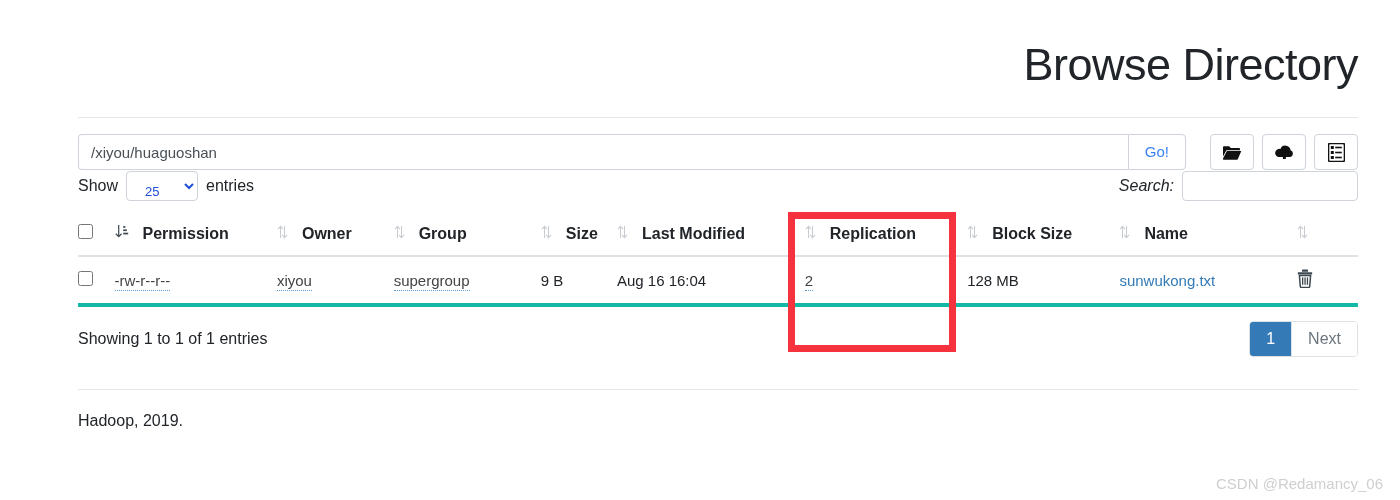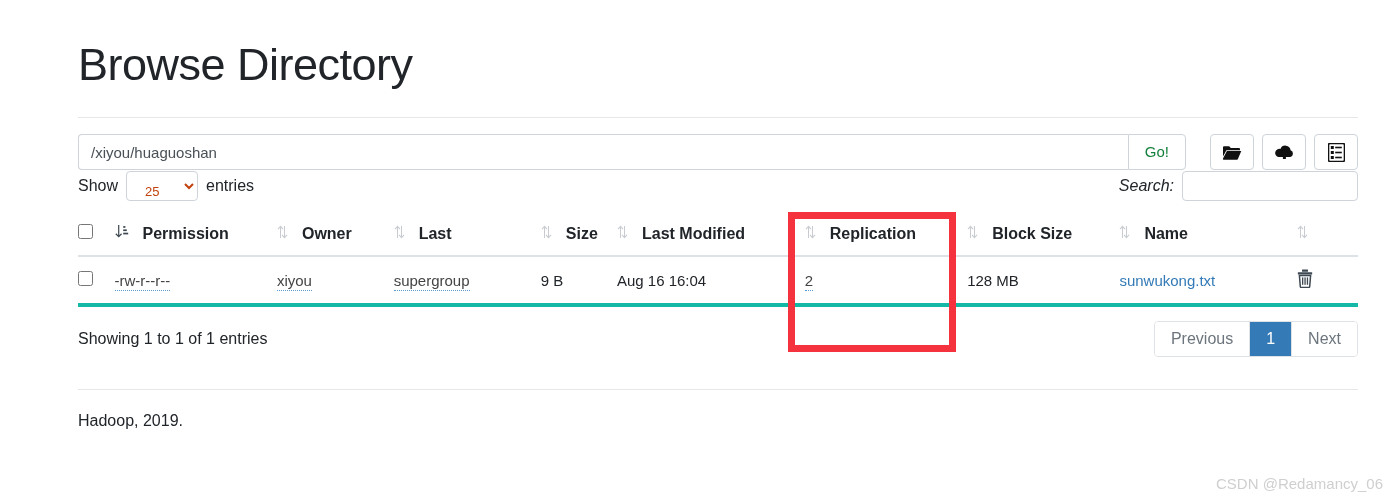--- a/index.html
+++ b/index.html
@@ -24,20 +24,21 @@
   }
   
   .page-title {
     font-size: 45px;
     font-weight: 400;
     line-height: 1;
     color: #212529;
     margin: 0;
     padding-top: 42px;
     letter-spacing: -0.5px;
+    text-align: right;
   }
   .title-rule {
     border-bottom: 1px solid #e7e7e7;
     margin-top: 30px;
   }
   
   .pathbar-row {
     display: flex;
     align-items: flex-start;
     margin-top: 16px;
@@ -61,21 +62,21 @@
     color: #495057;
     background: #fff;
     outline: none;
   }
   .go-button {
     height: 36px;
     box-sizing: border-box;
     border: 1px solid #ced4da;
     border-radius: 0 4px 4px 0;
     background: #fff;
-    color: #15803d;
+    color: #3b82f6;
     font-size: 15px;
     font-family: "Liberation Sans", sans-serif;
     padding: 0 16px;
     cursor: pointer;
     line-height: 34px;
   }
   .icon-buttons {
     display: flex;
     margin-left: 24px;
     gap: 8px;
@@ -110,21 +111,21 @@
   .show-entries .lbl-left { margin-right: 8px; }
   .show-entries .lbl-right { margin-left: 8px; }
   .entries-select {
     height: 30px;
     box-sizing: border-box;
     border: 1px solid #ced4da;
     border-radius: 4px;
     background: #fff;
     font-family: "Liberation Sans", sans-serif;
     font-size: 13px;
-    color: #c2410c;
+    color: #1d4ed8;
     padding: 11px 6px 0 14px;
     width: 72px;
     cursor: pointer;
   }
   .search-wrap {
     display: flex;
     align-items: center;
     font-size: 16px;
     color: #212529;
   }
@@ -360,21 +361,21 @@
           </div>
         </th>
         <th class="col-group">
           <div class="th-inner">
             <span class="sort-icon">
               <svg width="11" height="14" viewBox="0 0 11 14">
                 <path d="M3 13V2.8L1.4 4.5 0.6 3.7 3.5 0.6 6.4 3.7 5.6 4.5 4 2.8V13z" fill="#c8ccd0"></path>
                 <path d="M8 1v10.2l1.6-1.7 0.8 0.8-2.9 3.1-2.9-3.1 0.8-0.8 1.6 1.7V1z" fill="#c8ccd0"></path>
               </svg>
             </span>
-            <span>Last</span>
+            <span>Group</span>
           </div>
         </th>
         <th class="col-size">
           <div class="th-inner">
             <span class="sort-icon">
               <svg width="11" height="14" viewBox="0 0 11 14">
                 <path d="M3 13V2.8L1.4 4.5 0.6 3.7 3.5 0.6 6.4 3.7 5.6 4.5 4 2.8V13z" fill="#c8ccd0"></path>
                 <path d="M8 1v10.2l1.6-1.7 0.8 0.8-2.9 3.1-2.9-3.1 0.8-0.8 1.6 1.7V1z" fill="#c8ccd0"></path>
               </svg>
             </span>
@@ -474,21 +475,20 @@
             </span>
           </button>
         </td>
       </tr>
     </tbody>
   </table>
 
   <div class="table-footer">
     <div class="showing-info">Showing 1 to 1 of 1 entries</div>
     <div class="pagination">
-      <button class="page-btn">Previous</button>
       <button class="page-btn active">1</button>
       <button class="page-btn">Next</button>
     </div>
   </div>
 
   <div class="bottom-rule"></div>
   <div class="hadoop-footer">Hadoop, 2019.</div>
 
 </div>
 

